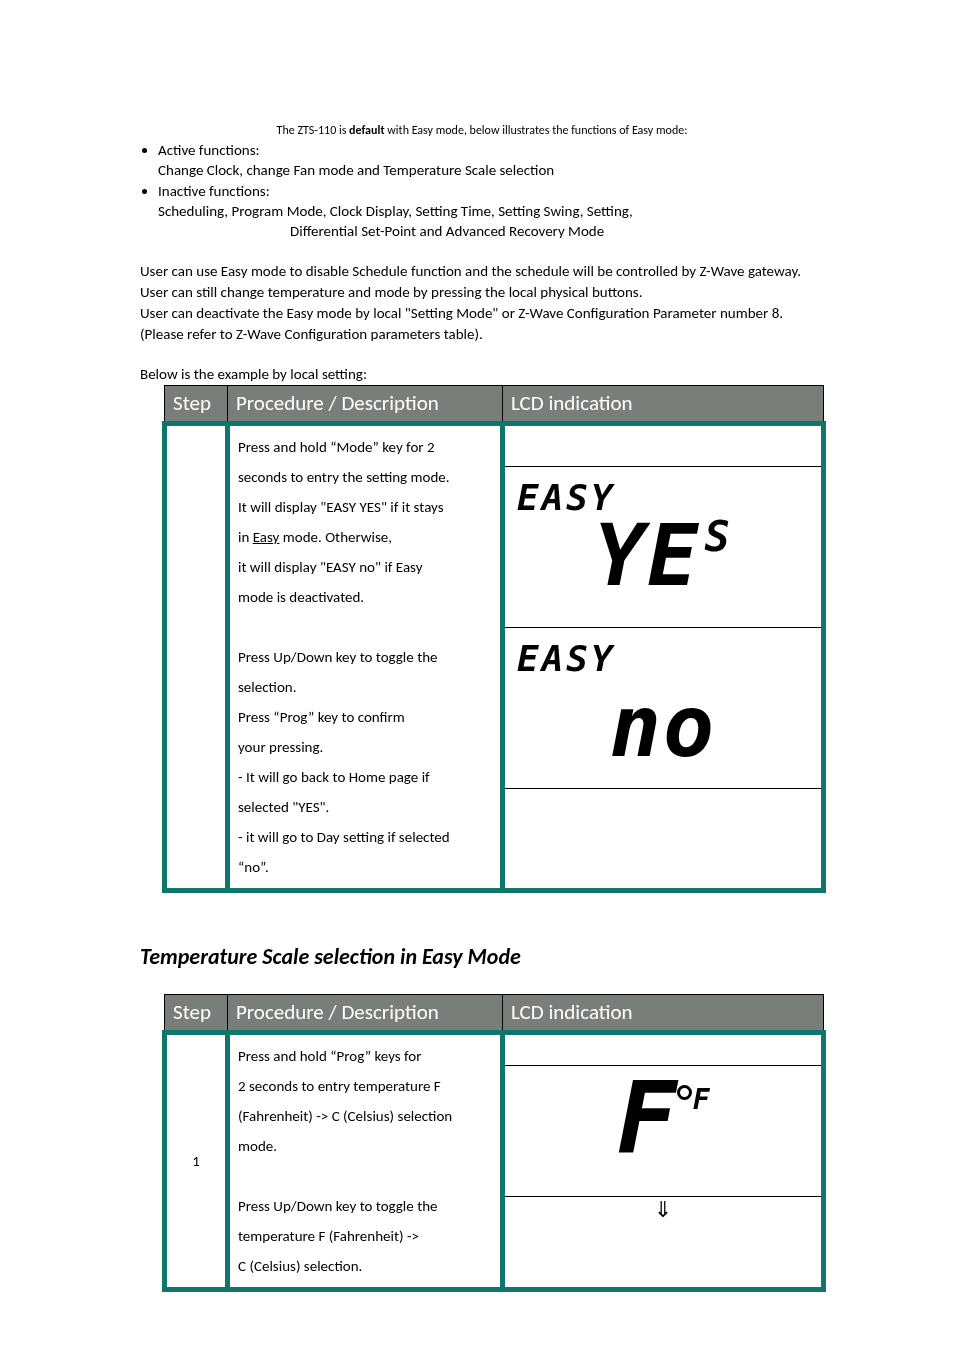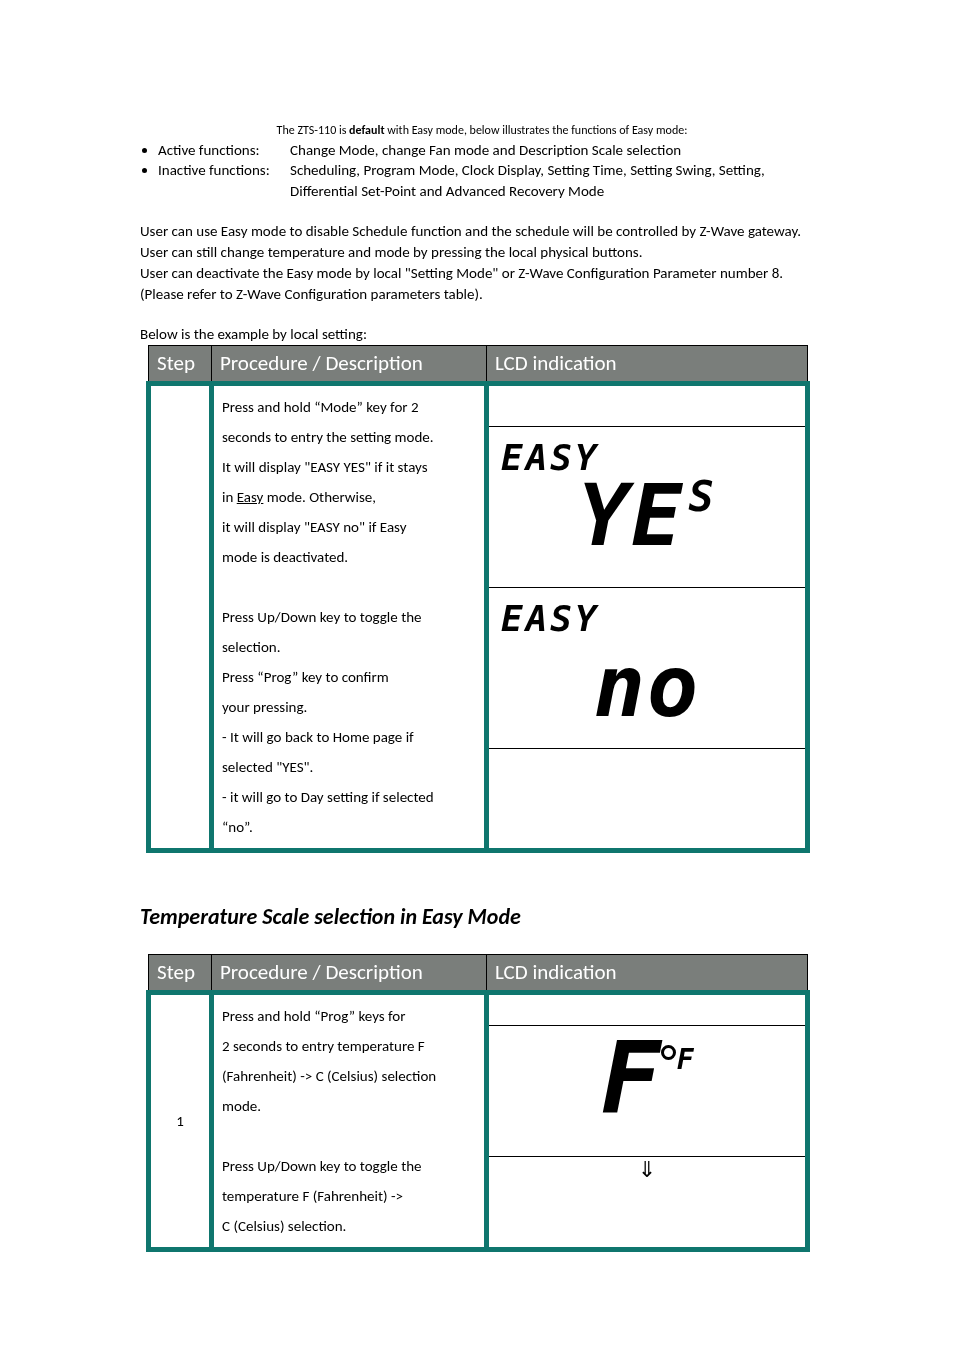--- a/index.html
+++ b/index.html
@@ -33,20 +33,21 @@
     font-size: 15px;
   }
   ul.bullets li {
     margin-bottom: 0;
     line-height: 1.35;
   }
   .hang {
     display: flex;
     margin-left: -18px;
     padding-left: 18px;
+    flex-direction: column;
   }
   .hang .lbl { min-width: 132px; }
   .indent2 {
     margin-left: 150px;
     font-size: 15px;
     line-height: 1.35;
   }
   .para {
     font-size: 15px;
     margin-top: 20px;
@@ -54,21 +55,21 @@
     padding-right: 4px;
   }
   .caption {
     font-size: 15px;
     margin-top: 20px;
     margin-bottom: 2px;
   }
   table.proc {
     border-collapse: collapse;
     width: 664px;
-    margin-left: 6px;
+    margin-left: 22px;
     font-size: 15px;
   }
   table.proc th {
     background: #7a7e7b;
     color: #ffffff;
     font-weight: normal;
     font-size: 21px;
     text-align: left;
     padding: 4px 8px 5px 8px;
     border: 1px solid #000;
@@ -161,21 +162,21 @@
 
 
   <p class="intro">
     <span>The ZTS-110 is </span><strong>default</strong><span> with Easy mode, below illustrates the functions of Easy mode:</span>
   </p>
 
   <ul class="bullets">
     <li>
       <div class="hang">
         <span class="lbl">Active functions:</span>
-        <span>Change Mode, change Fan mode and Description Scale selection</span>
+        <span>Change Clock, change Fan mode and Temperature Scale selection</span>
       </div>
     </li>
     <li>
       <div class="hang">
         <span class="lbl">Inactive functions:</span>
         <span>Scheduling, Program Mode, Clock Display, Setting Time, Setting Swing, Setting,</span>
       </div>
     </li>
   </ul>
   <div class="indent2">Differential Set-Point and Advanced Recovery Mode</div>

